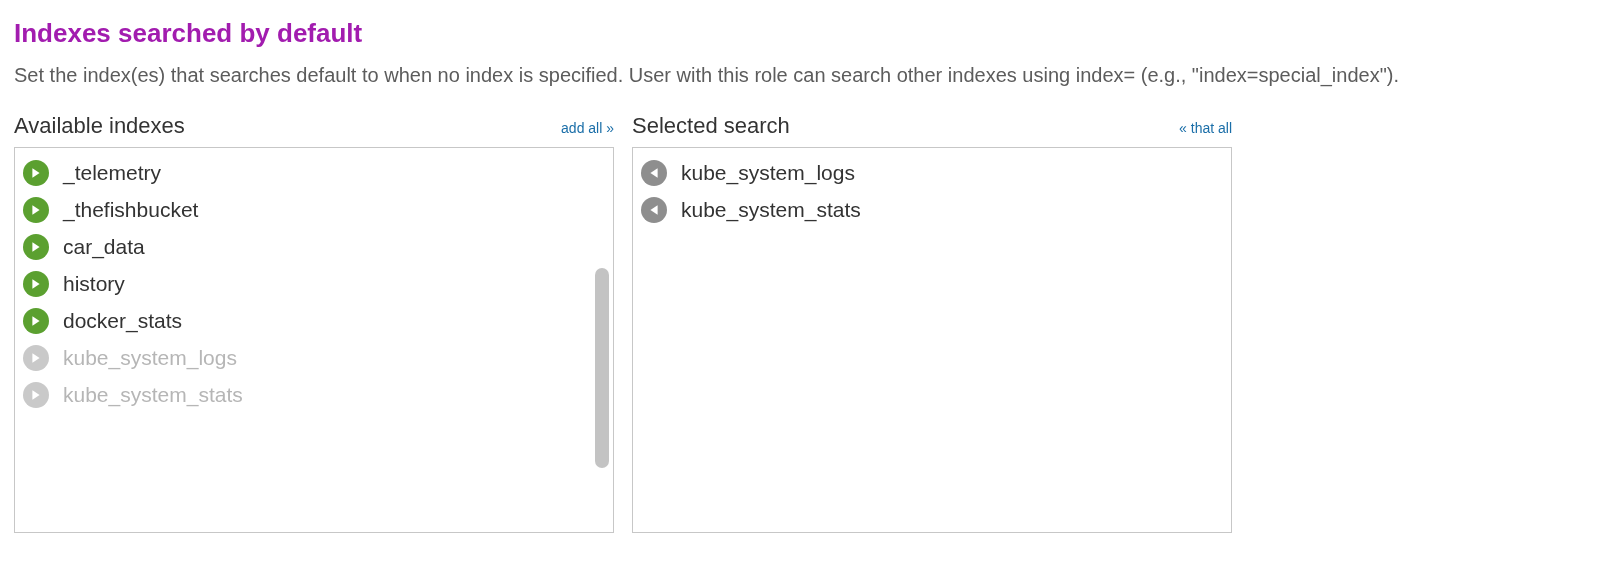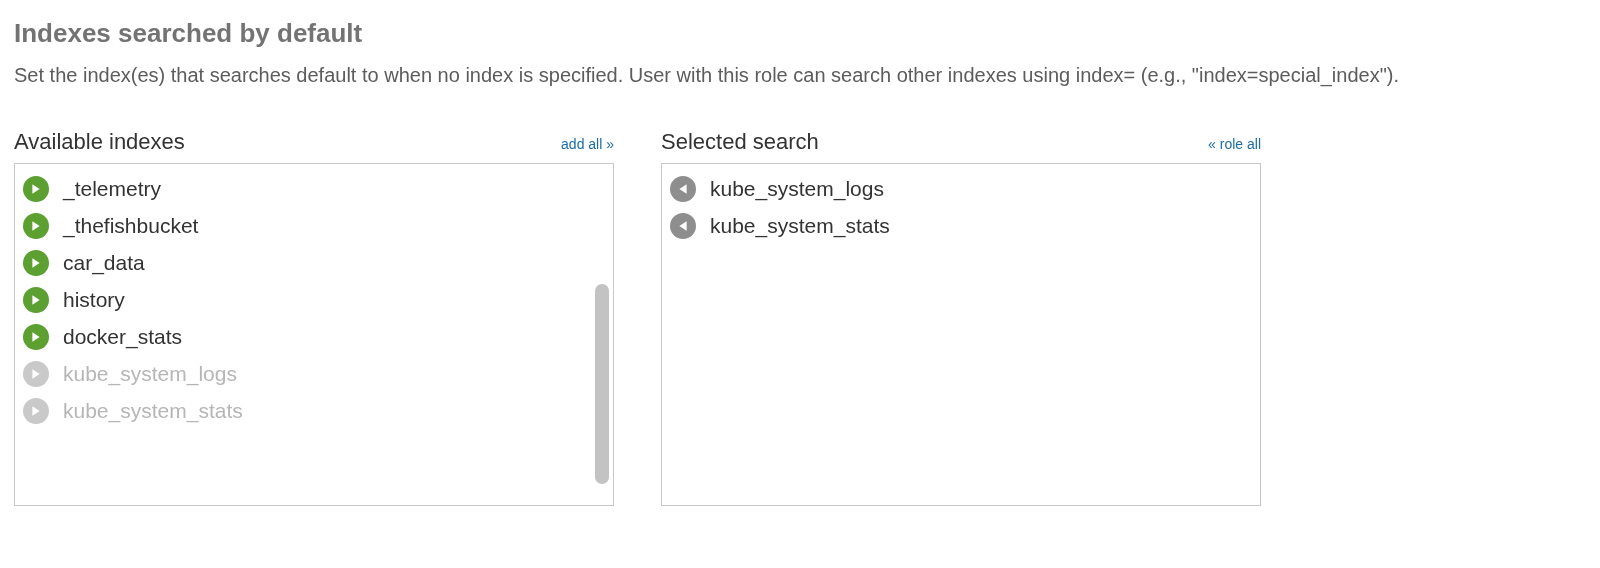--- a/index.html
+++ b/index.html
@@ -8,34 +8,34 @@
       padding: 0;
     }
     body {
       font-family: -apple-system, "Helvetica Neue", Helvetica, Arial, sans-serif;
       background: #fff;
       padding: 18px 14px;
       width: 1600px;
       color: #333;
     }
     .section-title {
-      color: #737373;
+      color: #a21caf;
       font-size: 26px;
       font-weight: 700;
       margin-bottom: 12px;
     }
     .section-description {
       color: #5c5c5c;
       font-size: 20px;
-      margin-bottom: 40px;
+      margin-bottom: 24px;
       line-height: 1.4;
     }
     .columns {
       display: flex;
-      gap: 47px;
+      gap: 18px;
     }
     .col {
       width: 600px;
     }
     .col-header {
       display: flex;
       justify-content: space-between;
       align-items: baseline;
       margin-bottom: 8px;
     }
@@ -45,21 +45,21 @@
       font-weight: 400;
     }
     .action-link {
       color: #1a6ea8;
       font-size: 14px;
       cursor: pointer;
       text-decoration: none;
     }
     .listbox {
       border: 1px solid #c7c7c7;
-      height: 343px;
+      height: 386px;
       position: relative;
     }
     .listbox-inner {
       height: 100%;
       overflow: hidden;
       padding: 6px 0 6px 8px;
     }
     .item {
       display: flex;
       align-items: center;
@@ -192,21 +192,21 @@
           </div>
         </div>
       <div class="fake-scroll-track"></div>
       <div class="fake-scroll-thumb"></div>
     </div>
   </div>
 
   <div class="col">
     <div class="col-header">
       <span class="col-title">Selected search</span>
-      <a class="action-link">« role all</a>
+      <a class="action-link">« that all</a>
     </div>
     <div class="listbox">
       <div class="listbox-inner" id="selected-list">
           <div class="item selected">
             <span class="icon-circle">
               <svg viewBox="0 0 10 10">
                 <path d="M8 1 L2 5 L8 9 Z"></path>
               </svg>
             </span>
             <span class="label">kube_system_logs</span>

